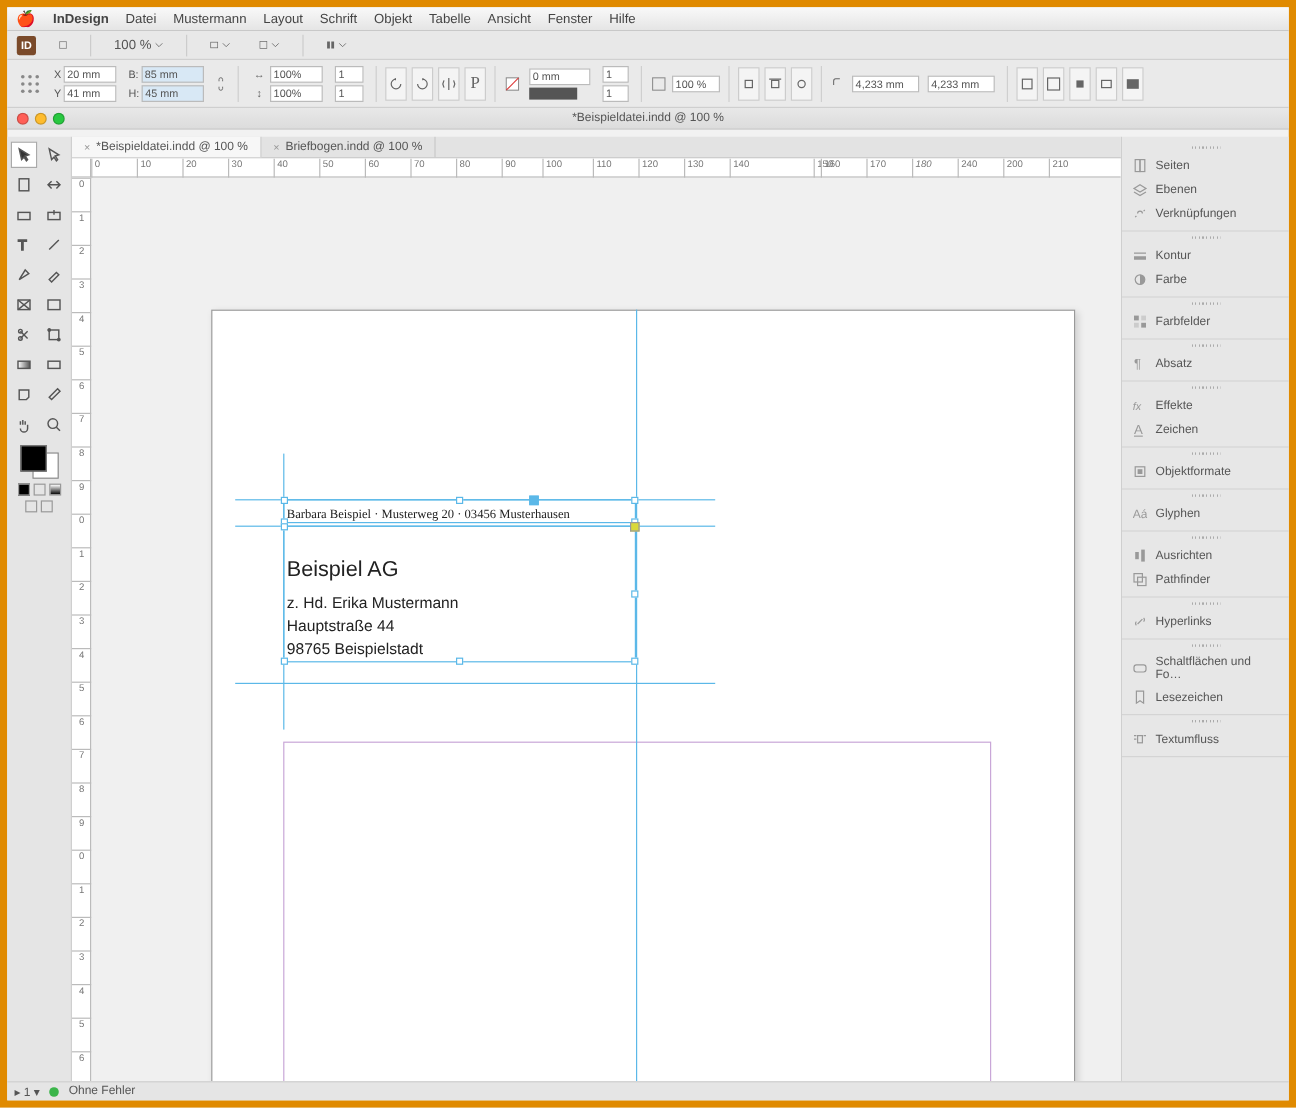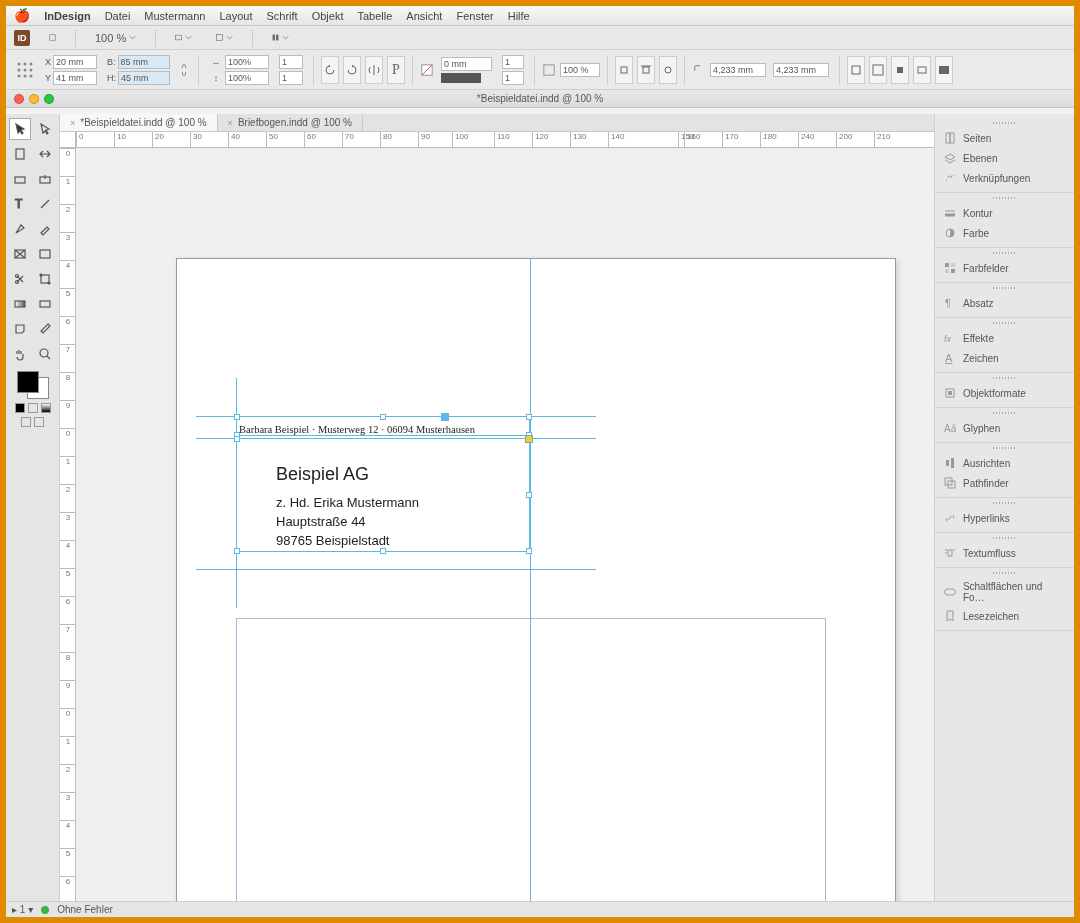--- a/index.html
+++ b/index.html
@@ -71,21 +71,21 @@
 .guide-h { position:absolute; left:0; right:0; height:0; border-top:1px solid #5bb8e8;}
 .guide-v { position:absolute; top:0; bottom:0; width:0; border-left:1px solid #5bb8e8;}
 
 
 .frame { position:absolute; border:1px solid #5bb8e8; background:transparent;}
 .handle { position:absolute; width:6px; height:6px; background:#fff; border:1px solid #5bb8e8;}
 .handle.blue { background:#5bb8e8;}
 .handle.yellow { background:#d9d93a; border-color:#999;}
 
 .sender-line { position:absolute; left:163px; top:276px; font-size:10.5px; font-family: Georgia, 'Times New Roman', serif; color:#222;}
-.addr { position:absolute; left:163px; top:316px; font-family: Georgia, 'Times New Roman', serif; color:#222;margin-left:37px;}
+.addr { position:absolute; left:163px; top:316px; font-family: Georgia, 'Times New Roman', serif; color:#222;}
 .addr .company { font-size:18px; margin-bottom:8px;}
 .addr .line { font-size:13px; line-height:19px;}
 
 
 .panels { width:140px; background:#e7e7e7; border-left:1px solid #cfcfcf; font-size:10px; color:#555; padding-top:4px;}
 .panel-group { border-bottom:1px solid #d4d4d4; padding:4px 0;}
 .panel-grip { height:4px; display:flex; justify-content:center; margin-bottom:2px;}
 .panel-grip::before { content:""; width:24px; height:2px; background:repeating-linear-gradient(90deg,#aaa 0,#aaa 1px,transparent 1px,transparent 3px);}
 .panel-item { display:flex; align-items:center; gap:6px; padding:3px 8px; cursor:default;}
 .panel-item .picon { width:14px; height:14px; display:flex; align-items:center; justify-content:center; color:#888;}
@@ -530,21 +530,21 @@
         <div class="guide-v" style="left:454px;top:110px;height:760px"></div>
 
         <div class="frame" style="left:160px; top:268px; width:294px; height:20px">
           <span class="handle" style="left:-3px;top:-3px"></span>
           <span class="handle" style="right:-3px;top:-3px"></span>
           <span class="handle" style="left:-3px;bottom:-3px"></span>
           <span class="handle" style="right:-3px;bottom:-3px"></span>
           <span class="handle" style="left:50%;top:-3px;margin-left:-3px"></span>
           <span class="handle blue" style="left:70%;top:-4px;width:8px;height:8px"></span>
         </div>
-        <div class="sender-line">Barbara Beispiel · Musterweg 12 · 06094 Musterhausen</div>
+        <div class="sender-line">Barbara Beispiel · Musterweg 20 · 03456 Musterhausen</div>
 
         <div class="frame" style="left:160px; top:290px; width:294px; height:114px">
           <span class="handle" style="left:-3px;top:-3px"></span>
           <span class="handle" style="right:-3px;top:-3px"></span>
           <span class="handle yellow" style="right:-4px;top:-4px;width:8px;height:8px"></span>
           <span class="handle" style="left:-3px;bottom:-3px"></span>
           <span class="handle" style="right:-3px;bottom:-3px"></span>
           <span class="handle" style="left:50%;bottom:-3px;margin-left:-3px"></span>
           <span class="handle" style="right:-3px;top:50%;margin-top:-3px"></span>
         </div>
@@ -706,46 +706,46 @@
             </svg>
           </span>
           <span>Hyperlinks</span>
         </div>
       </div>
       <div class="panel-group">
         <div class="panel-grip"></div>
         <div class="panel-item">
           <span class="picon">
             <svg viewBox="0 0 12 12">
+              <rect x="1" y="3" width="10" height="6" rx="2" fill="none" stroke="#999"></rect>
+            </svg>
+          </span>
+          <span>Schaltflächen und Fo…</span>
+        </div>
+        <div class="panel-item">
+          <span class="picon">
+            <svg viewBox="0 0 12 12">
+              <path d="M3 1h6v10l-3-2-3 2z" fill="none" stroke="#999"></path>
+            </svg>
+          </span>
+          <span>Lesezeichen</span>
+        </div>
+      </div>
+      <div class="panel-group">
+        <div class="panel-grip"></div>
+        <div class="panel-item">
+          <span class="picon">
+            <svg viewBox="0 0 12 12">
               <rect x="4" y="3" width="4" height="6" fill="none" stroke="#999"></rect>
               <line x1="1" y1="3" x2="3" y2="3" stroke="#999"></line>
               <line x1="1" y1="6" x2="3" y2="6" stroke="#999"></line>
               <line x1="9" y1="3" x2="11" y2="3" stroke="#999"></line>
             </svg>
           </span>
           <span>Textumfluss</span>
-        </div>
-      </div>
-      <div class="panel-group">
-        <div class="panel-grip"></div>
-        <div class="panel-item">
-          <span class="picon">
-            <svg viewBox="0 0 12 12">
-              <rect x="1" y="3" width="10" height="6" rx="2" fill="none" stroke="#999"></rect>
-            </svg>
-          </span>
-          <span>Schaltflächen und Fo…</span>
-        </div>
-        <div class="panel-item">
-          <span class="picon">
-            <svg viewBox="0 0 12 12">
-              <path d="M3 1h6v10l-3-2-3 2z" fill="none" stroke="#999"></path>
-            </svg>
-          </span>
-          <span>Lesezeichen</span>
         </div>
       </div>
     </div>
 </div>
 
 <div class="statusbar">
   <span>▸ <span>1</span> ▾</span>
   <span class="dot-g"></span>
   <span>Ohne Fehler</span>
 </div>

